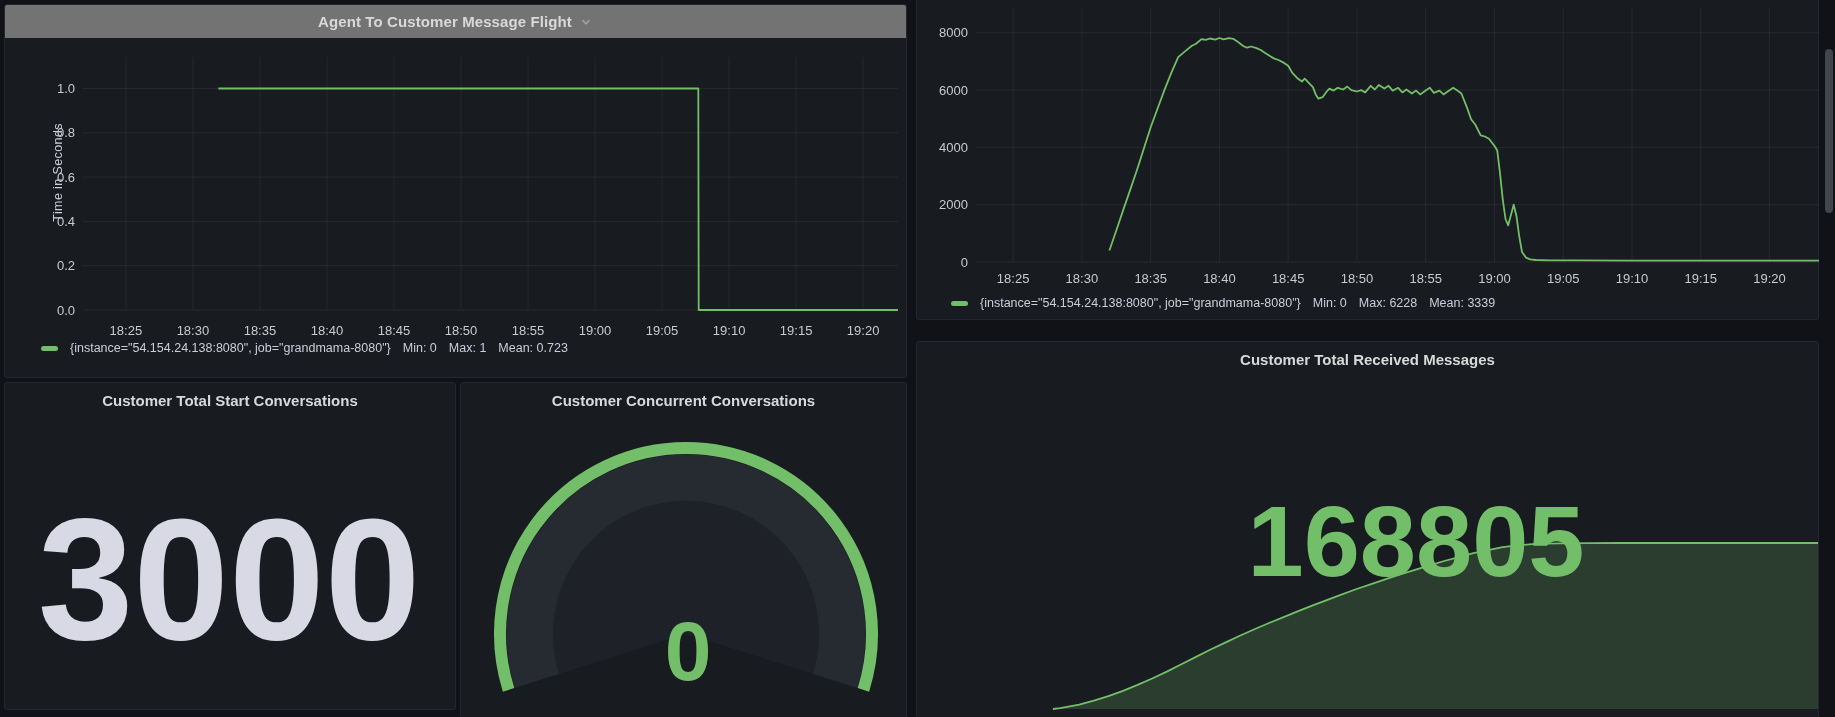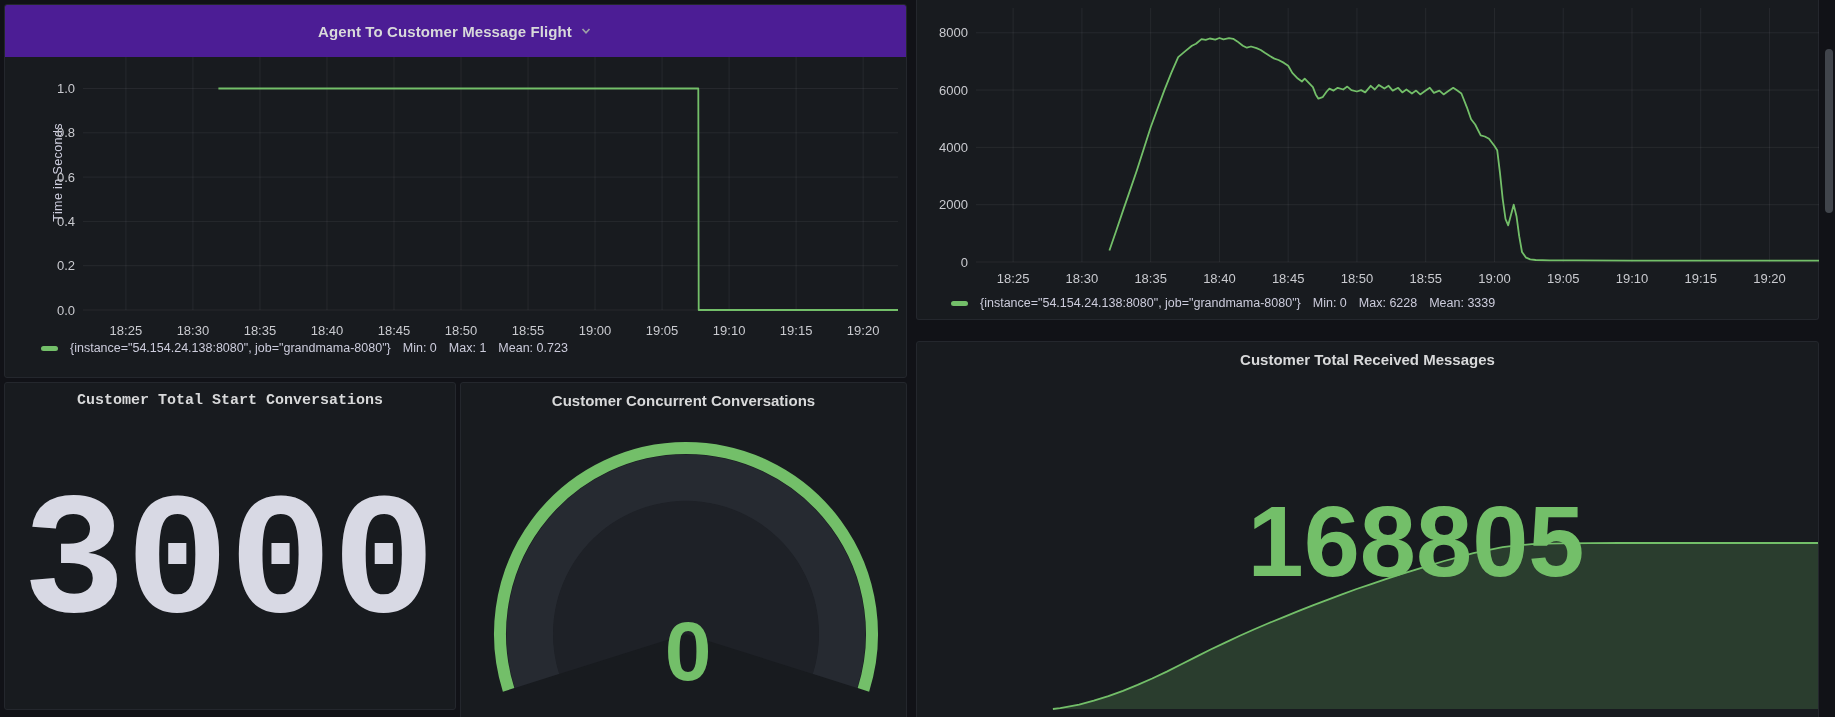--- a/index.html
+++ b/index.html
@@ -8,22 +8,22 @@
     width:1835px; height:717px; position:relative; overflow:hidden;
     background:#111217;
     font-family:"Liberation Sans", sans-serif;
     -webkit-font-smoothing:antialiased;
   }
   .panel {
     position:absolute; background:#181B1F; border:1px solid #24272D;
     border-radius:3px;
   }
   .panel-header {
-    position:absolute; top:0; left:0; right:0; height:52px;
-    background:#4c1d95; border-radius:2px 2px 0 0;
+    position:absolute; top:0; left:0; right:0; height:33px;
+    background:#737373; border-radius:2px 2px 0 0;
     display:flex; align-items:center; justify-content:center; gap:7px;
     cursor:pointer;
   }
   .panel-header .title {
     color:#D8D9DA; font-size:15px; font-weight:700; letter-spacing:.1px;
   }
   .stat-title {
     position:absolute; top:9px; left:0; right:0; text-align:center;
     color:#D8D9DA; font-size:15px; font-weight:700;
   }
@@ -150,23 +150,23 @@
     </svg>
   <div class="legend" style="left:34px; top:296px;">
     <span class="dash"></span>
     <span class="series">{instance="54.154.24.138:8080", job="grandmama-8080"}</span>
     <span class="stat">Min: 0</span>
     <span class="stat">Max: 6228</span>
     <span class="stat">Mean: 3339</span>
   </div>
 </div>
 
-<div class="panel" style="left:4px; top:382px; width:452px; height:328px;font-family:Liberation Mono, monospace;">
+<div class="panel" style="left:4px; top:382px; width:452px; height:328px;">
   <div class="stat-title">Customer Total Start Conversations</div>
-  <div class="big-value v-start" style="left:224px; top:183px;">3000</div>
+  <div class="big-value v-start" style="left:224px; top:196px;">3000</div>
 </div>
 
 <div class="panel" style="left:460px; top:382px; width:447px; height:392px;">
   <div class="stat-title">Customer Concurrent Conversations</div>
   <svg id="svg-gauge" width="447" height="328">
       <path d="M 76.2 297.9 A 156 156 0 1 1 373.8 297.9" fill="none" stroke="#262A31" stroke-width="47"></path>
       <path d="M 225 251 L 98.2 291.0 A 133 133 0 1 1 351.8 291.0 Z" fill="#1E2127" stroke="none"></path>
       <path d="M 47.6 306.9 A 186 186 0 1 1 402.4 306.9" fill="none" stroke="#73BF69" stroke-width="12"></path>
     </svg>
   <div class="big-value v-gauge" style="left:227px; top:268px;">0</div>

